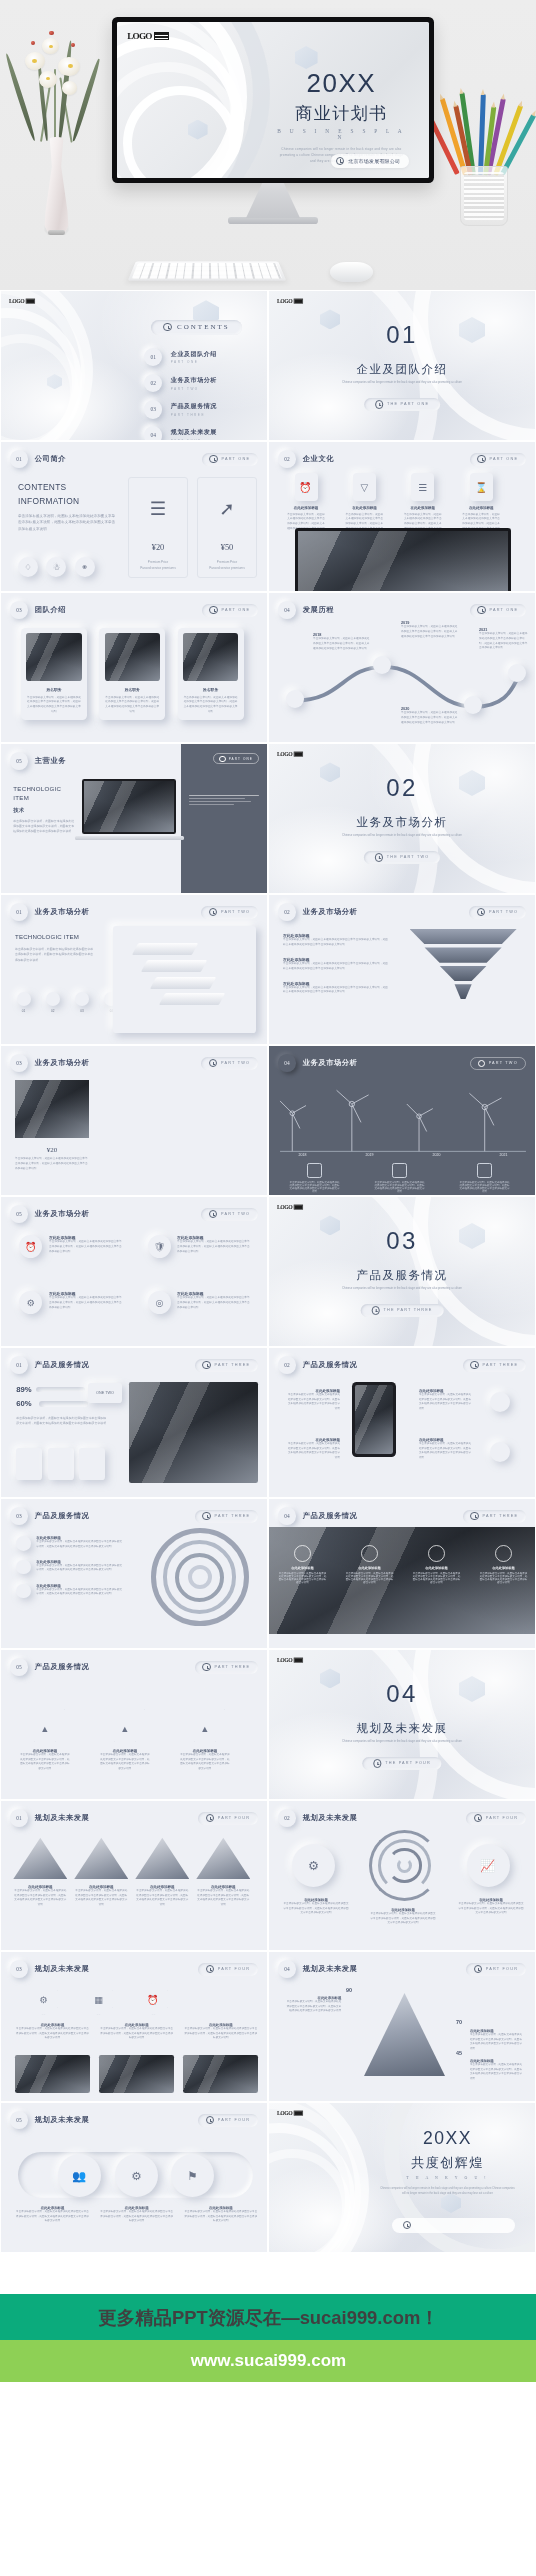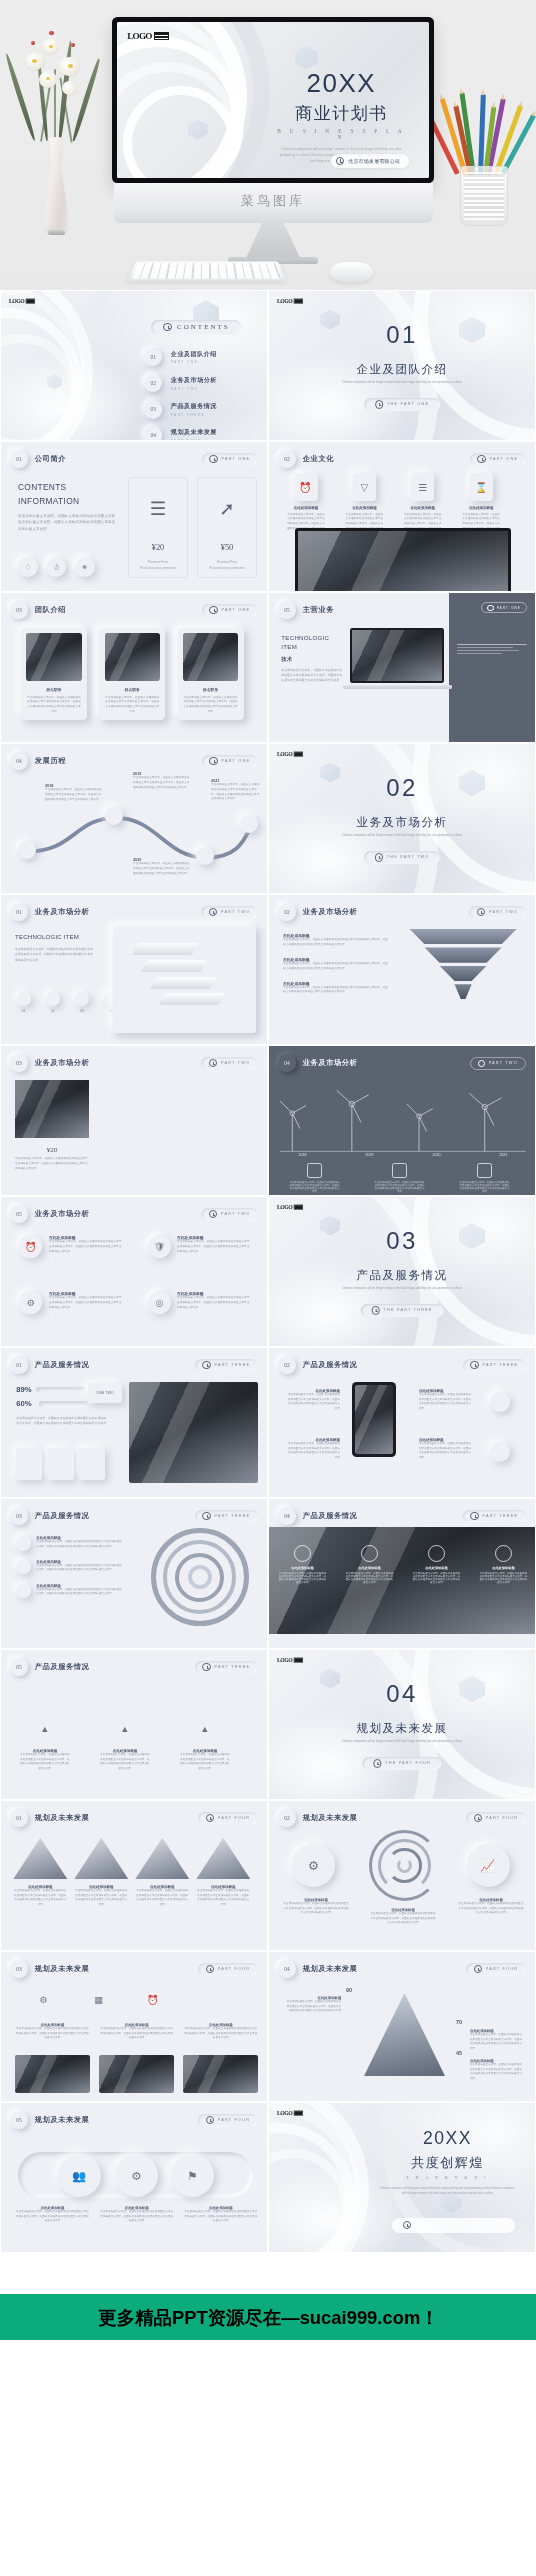--- a/index.html
+++ b/index.html
@@ -240,21 +240,21 @@
       linear-gradient(200deg,rgba(0,0,0,.35),transparent 55%);
   }
   .dark-panel{ background:#5b6270; }
 
   
   .banner-teal{
     width:537px;height:46px;background:#0bab7c;
     display:flex;align-items:center;justify-content:center;
   }
   .banner-teal b{
-    color:#000000;font-size:18.4px;letter-spacing:0px;font-weight:bold;
+    color:#404040;font-size:18.4px;letter-spacing:0px;font-weight:bold;
   }
   .banner-green{
     width:537px;height:42px;background:#8ed055;
     display:flex;align-items:center;justify-content:center;
   }
   .banner-green b{
     color:#ffffff;font-size:17px;font-weight:bold;letter-spacing:0px;
   }
   .gap-white{ width:537px;height:41px;background:#fff;}
   .tail-white{ width:537px;height:55px;background:#fff;}
@@ -327,23 +327,20 @@
             <div class="hero-en">B U S I N E S S   P L A N</div>
             <div class="hero-desc">Chinese companies will no longer remain in the back stage and they are also promoting a culture Chinese companies will no longer remain in the back stage and they are also may lose out a culture</div>
           </div>
 
           <div class="hero-badge">
             <span class="clock-ic"></span>
             <span>北京市场发展有限公司</span>
           </div>
         </div>
       </div>
-      <div class="mon-stand-neck">
-        <div class="watermark">菜鸟图库</div>
-      </div>
       <div class="mon-foot"></div>
       <div class="mon-base"></div>
     </div>
 
     <div class="keyboard"></div>
     <div class="mouse"></div>
   </div>
 
   <div class="grid">
 
@@ -504,46 +501,20 @@
         <div class="neu" style="width:66px;height:92px;border-radius:4.6px;padding:5.4px;">
           <div class="photo" style="width:100%;height:48px;border-radius:3.1px;"></div>
           <div style="text-align:center;margin-top:6.1px;font-size:3.8px;color:#4b566e;font-weight:bold;">姓名职务</div>
           <div class="txt-xs" style="font-size:2.6px;margin-top:3.1px;text-align:center;">单击添加标题文字说明，此图标文本框添加此处添加图文字单击添加标题文字说明，此图标文本框添加此处添加图文字单击添加标题文字说明</div>
         </div>
       </div>
     </div>
 
     <div class="slide">
       <div class="s-head">
-        <span class="s-num">05</span>
-        <span class="s-title">主营业务</span>
-      </div>
-      <div class="dark-panel" style="position:absolute;right:0;top:0;width:86px;height:151px;">
-        <div style="position:absolute;right:7.7px;top:9.2px;display:flex;align-items:center;gap:3.1px;border:0.8px solid rgba(255,255,255,.45);border-radius:9.2px;padding:1.5px 5.4px;">
-          <span style="width:6.1px;height:6.1px;border:0.8px solid #fff;border-radius:50%;display:inline-block;"></span>
-          <span style="font-size:3.1px;color:#eef0f5;letter-spacing:1.1px;">PART ONE</span>
-        </div>
-        <div style="position:absolute;left:7.7px;top:49px;right:7.7px;">
-          <div class="ph-sm" style="background:rgba(255,255,255,.55);"></div>
-          <div class="ph-sm" style="background:rgba(255,255,255,.35);width:80%;"></div>
-          <div class="ph-sm" style="background:rgba(255,255,255,.35);width:88%;"></div>
-          <div class="ph-sm" style="background:rgba(255,255,255,.35);width:64%;"></div>
-        </div>
-      </div>
-      <div style="position:absolute;left:12.3px;top:41px;width:61px;">
-        <div style="font-size:6.1px;color:#3f4a63;letter-spacing:0.3px;line-height:1.4;">TECHNOLOGIC ITEM</div>
-        <div style="margin-top:5.4px;font-size:5.4px;color:#4b566e;font-weight:bold;">技术</div>
-        <div class="txt-xs" style="margin-top:4.6px;font-size:2.8px;">单击添加标题文字说明，此图标文本框添加此处添加图文字单击添加标题文字说明，此图标文本框添加此处添加图文字单击添加标题文字说明</div>
-      </div>
-      <div class="photo" style="position:absolute;left:81px;top:35px;width:94px;height:55px;border-radius:2.3px;border:2.3px solid #1b1c20;"></div>
-      <div style="position:absolute;left:74px;top:92px;width:109px;height:3.8px;background:linear-gradient(180deg,#e3e6eb,#c8ccd4);border-radius:1.5px;"></div>
-    </div>
-
-    <div class="slide">
-      <div class="s-head">
         <span class="s-num">04</span>
         <span class="s-title">发展历程</span>
       </div>
       <div class="s-part">
         <span class="clock-ic"></span>
         <span>PART ONE</span>
       </div>
       <svg width="268" height="115" style="position:absolute;left:0;top:34px;" viewBox="0 0 350 150">
         <path d="M34 96 C 96 96, 96 52, 150 52 S 214 104, 268 104 S 320 62, 330 62" fill="none" stroke="#7f8ba1" stroke-width="5" stroke-linecap="round"></path>
       </svg>
@@ -560,20 +531,46 @@
         <div class="txt-xs" style="font-size:2.6px;">单击添加标题文字说明，此图标文本框添加此处添加图文字单击添加标题文字说明，此图标文本框添加此处添加图文字单击添加标题文字说明</div>
       </div>
       <div style="position:absolute;left:132px;top:114px;width:57px;">
         <div style="font-size:3.8px;color:#4b566e;font-weight:bold;">2020</div>
         <div class="txt-xs" style="font-size:2.6px;">单击添加标题文字说明，此图标文本框添加此处添加图文字单击添加标题文字说明，此图标文本框添加此处添加图文字单击添加标题文字说明</div>
       </div>
       <div style="position:absolute;left:210px;top:35px;width:49px;">
         <div style="font-size:3.8px;color:#4b566e;font-weight:bold;">2021</div>
         <div class="txt-xs" style="font-size:2.6px;">单击添加标题文字说明，此图标文本框添加此处添加图文字单击添加标题文字说明，此图标文本框添加此处添加图文字单击添加标题文字说明</div>
       </div>
+    </div>
+
+    <div class="slide">
+      <div class="s-head">
+        <span class="s-num">05</span>
+        <span class="s-title">主营业务</span>
+      </div>
+      <div class="dark-panel" style="position:absolute;right:0;top:0;width:86px;height:151px;">
+        <div style="position:absolute;right:7.7px;top:9.2px;display:flex;align-items:center;gap:3.1px;border:0.8px solid rgba(255,255,255,.45);border-radius:9.2px;padding:1.5px 5.4px;">
+          <span style="width:6.1px;height:6.1px;border:0.8px solid #fff;border-radius:50%;display:inline-block;"></span>
+          <span style="font-size:3.1px;color:#eef0f5;letter-spacing:1.1px;">PART ONE</span>
+        </div>
+        <div style="position:absolute;left:7.7px;top:49px;right:7.7px;">
+          <div class="ph-sm" style="background:rgba(255,255,255,.55);"></div>
+          <div class="ph-sm" style="background:rgba(255,255,255,.35);width:80%;"></div>
+          <div class="ph-sm" style="background:rgba(255,255,255,.35);width:88%;"></div>
+          <div class="ph-sm" style="background:rgba(255,255,255,.35);width:64%;"></div>
+        </div>
+      </div>
+      <div style="position:absolute;left:12.3px;top:41px;width:61px;">
+        <div style="font-size:6.1px;color:#3f4a63;letter-spacing:0.3px;line-height:1.4;">TECHNOLOGIC ITEM</div>
+        <div style="margin-top:5.4px;font-size:5.4px;color:#4b566e;font-weight:bold;">技术</div>
+        <div class="txt-xs" style="margin-top:4.6px;font-size:2.8px;">单击添加标题文字说明，此图标文本框添加此处添加图文字单击添加标题文字说明，此图标文本框添加此处添加图文字单击添加标题文字说明</div>
+      </div>
+      <div class="photo" style="position:absolute;left:81px;top:35px;width:94px;height:55px;border-radius:2.3px;border:2.3px solid #1b1c20;"></div>
+      <div style="position:absolute;left:74px;top:92px;width:109px;height:3.8px;background:linear-gradient(180deg,#e3e6eb,#c8ccd4);border-radius:1.5px;"></div>
     </div>
 
     <div class="slide divider">
       <div class="wavebg"></div>
       <div class="wave-arc" style="left:-153px;top:-54px;width:322px;height:322px;border-width:18.4px;border-color:rgba(255,255,255,.55);"></div>
       <div class="wave-arc" style="left:144px;top:-100px;width:253px;height:253px;border-width:15.3px;border-color:rgba(255,255,255,.7);"></div>
       <div class="cube" style="left:51px;top:18.4px;width:20px;height:20px;"></div>
       <div class="cube" style="left:190px;top:26px;width:26px;height:26px;opacity:.55;"></div>
       <div class="logo s-logo">
         <span class="logo-mark">LOGO</span>
@@ -1142,16 +1139,19 @@
         <span class="clock-ic"></span>
       </div>
     </div>
 
   </div>
 
   <div class="gap-white"></div>
   <div class="banner-teal">
     <b>更多精品PPT资源尽在—sucai999.com！</b>
   </div>
+  <div class="banner-green">
+    <b>www.sucai999.com</b>
+  </div>
   <div class="tail-white"></div>
 
 </div>
 
 
 </body></html>

